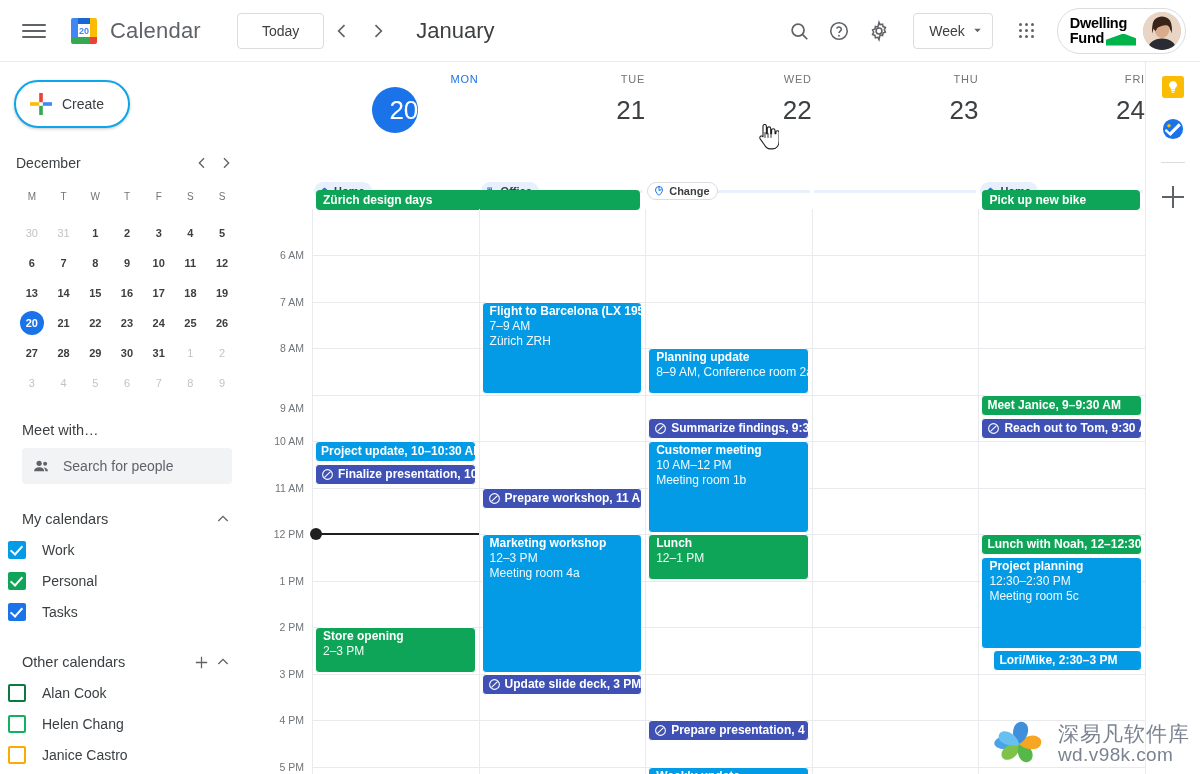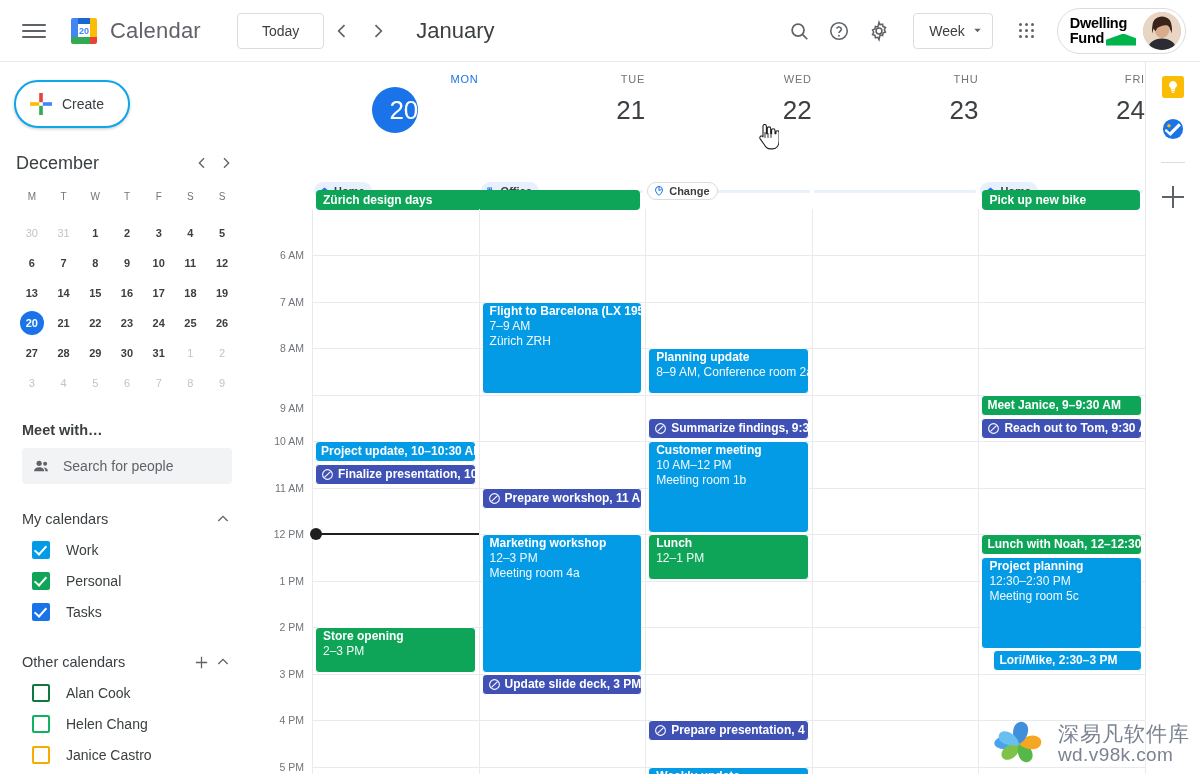--- a/index.html
+++ b/index.html
@@ -82,48 +82,48 @@
     border-radius: 24px; border: 2px solid #0ea5e9; background: #fff;
     box-shadow: 0 1px 3px rgba(60,64,67,.3);
     display: flex; align-items: center; gap: 10px; padding-left: 14px;
     cursor: pointer;
   }
   .plus-icon { width: 22px; height: 22px; position: relative; flex: none;}
   .create-label { font-size: 14px; color: #3c4043; }
 
   .mini-cal { margin: 22px 14px 0 16px; width: 222px; }
   .mini-head { display: flex; align-items: center; height: 26px; }
-  .mini-month { font-size: 18px; color: #3c4043; font-weight: 500; flex: 1;}
+  .mini-month { font-size: 14px; color: #3c4043; font-weight: 500; flex: 1;}
   .mini-nav { width: 24px; height: 24px; display:flex; align-items:center; justify-content:center; color:#5f6368; cursor:pointer;}
   .mini-grid { display: grid; grid-template-columns: repeat(7, 1fr); margin-top: 10px; }
   .mini-dow { font-size: 10px; color: #70757a; text-align: center; height: 22px; line-height: 22px; }
   .mini-day {
     font-size: 11px; text-align: center; height: 30px; line-height: 30px; color: #3c4043;
     cursor: pointer; position: relative; font-weight: bold;
   }
   .mini-day.muted { color: #c0c3c7; font-weight: normal;}
   .mini-day.sel span {
     background: #1a73e8; color: #fff; border-radius: 50%;
     width: 24px; height: 24px; line-height: 24px; display: inline-block;
   }
 
-  .meetwith { margin: 24px 0 0 22px; font-size: 14.5px; color: #3c4043; font-weight: 700;}
+  .meetwith { margin: 24px 0 0 22px; font-size: 14.5px; color: #3c4043; font-weight: 400;}
   .searchpeople {
     margin: 10px 0 0 22px; width: 210px; height: 36px; background: #f1f3f4; border-radius: 4px;
     display: flex; align-items: center; gap: 12px; padding-left: 10px; cursor: text;
   }
   .searchpeople .ph { font-size: 14px; color: #5f6368; }
 
   .caltitle {
     margin-top: 20px; height: 30px; display: flex; align-items: center;
     padding-left: 22px; padding-right: 22px; font-size: 14.5px; color: #3c4043; font-weight: 500;
   }
   .caltitle .sp { flex: 1; }
   .caltitle .ic { width: 22px; height: 22px; display:flex; align-items:center; justify-content:center; color:#5f6368; cursor:pointer;}
-  .cal-item { height: 31px; display: flex; align-items: center; padding-left: 32px; gap: 16px; cursor: pointer;}
+  .cal-item { height: 31px; display: flex; align-items: center; padding-left: 8px; gap: 16px; cursor: pointer;}
   .cal-item .lbl { font-size: 14px; color: #3c4043; }
   .cbox { width: 18px; height: 18px; border-radius: 2px; flex: none; position: relative; }
   .cbox.checked::after {
     content: ""; position: absolute; left: 5px; top: 2px; width: 5px; height: 10px;
     border: solid #fff; border-width: 0 2px 2px 0; transform: rotate(42deg);
   }
   .cbox.empty { background: transparent; border: 2px solid; }
 
   
   .rail {

